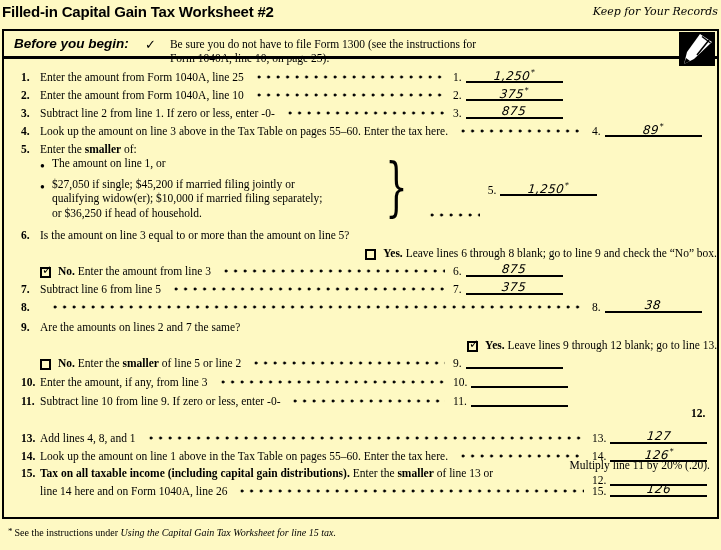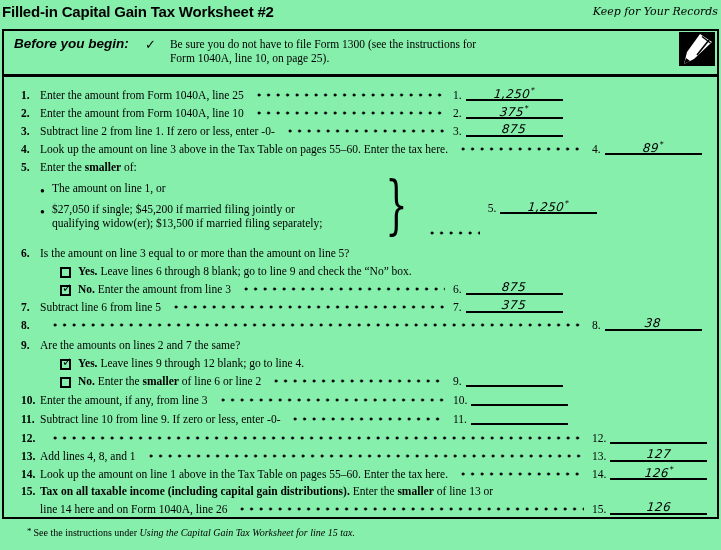--- a/index.html
+++ b/index.html
@@ -1,34 +1,34 @@
 <!DOCTYPE html>
 <html><head>
 <meta charset="utf-8">
 <style>
   * { margin:0; padding:0; box-sizing:border-box; }
   body { background:#fff; }
   .page {
-    position:relative; width:721px; height:550px; background:#86efac; color:#000;
+    position:relative; width:721px; height:550px; background:#fef9c3; color:#000;
     font-family:"Liberation Serif", serif; font-size:11.5px; overflow:hidden;
   }
   
   .hdr { position:relative; height:29px; }
   .hdr-title {
     position:absolute; left:2px; top:3px;
     font-family:"Liberation Sans", sans-serif; font-weight:bold; font-size:15px; letter-spacing:-0.2px;
   }
   .hdr-keep {
     position:absolute; right:3px; top:5px;
     font-family:"DejaVu Serif", serif; font-style:italic; font-size:11px;
   }
   
   .box { margin:0 2px; border:2px solid #000; height:490px; }
   
-  .begin { position:relative; height:46px; border-bottom:3px solid #000; padding:5px 0 0 10px; display:flex; align-items:flex-start; }
+  .begin { position:relative; height:28px; border-bottom:3px solid #000; padding:5px 0 0 10px; display:flex; align-items:flex-start; }
   .begin-label { font-family:"Liberation Sans", sans-serif; font-style:italic; font-weight:bold; font-size:13.5px; width:131px; }
   .begin-check { font-size:13px; margin:1px 14px 0 0; }
   .begin-note { font-size:11.5px; line-height:14px; padding-top:1px; }
   .pencil-box { position:absolute; top:1px; right:2px; width:36px; height:34px; }
   
   .rows { padding-top:6px; }
   .row { display:flex; align-items:flex-end; height:18px; padding-left:17px; }
   .row.right { padding-right:7px; }
   .row.mid::after { content:""; width:146px; flex:none; }
   .num { width:19px; flex:none; font-weight:bold; }
@@ -39,36 +39,36 @@
     background-image:radial-gradient(circle at 4px 2px, #000 1.2px, rgba(0,0,0,0) 1.8px);
     background-size:9.5px 4px; background-repeat:repeat-x;
     background-position:left 2px bottom 4px;
   }
   .ans { display:flex; align-items:flex-end; width:118px; flex:none; }
   .alabel { margin-right:4px; }
   .aline { display:inline-block; width:97px; height:15px; border-bottom:2px solid #000; text-align:center; }
   .aval { display:inline-block; font-family:"DejaVu Sans", sans-serif; font-style:italic; font-size:12px; letter-spacing:0.4px; transform:skewX(-6deg); white-space:nowrap; }
   .aval sup { font-size:8px; }
   
-  .cbrow { padding-left:56px; }
+  .cbrow { padding-left:36px;justify-content:flex-end; }
   .cb { position:relative; display:inline-block; width:11px; height:11px; border:2px solid #000; margin:0 7px -1px 0; flex:none; }
   .cbmark { position:absolute; left:0px; top:-6px; font-family:"DejaVu Sans", sans-serif; font-size:12px; font-weight:bold; }
   
   .l5block { display:flex; align-items:center; padding-left:17px; height:66px; }
   .l5block::after { content:""; width:146px; flex:none; }
   .l5bullets { width:336px; flex:none; }
   .bullet { display:flex; line-height:14.5px; }
   .bullet.first { margin-bottom:3px; }
   .bgl { width:12px; flex:none; font-size:8px; padding-top:3px; }
   .brace { flex:none; font-family:"DejaVu Serif", serif; font-size:64px; font-weight:normal; transform:scaleX(0.55); line-height:60px; height:62px; }
   .l5dots { flex:none; width:54px; }
   
   .wrapline { height:17px; }
   
-  .footnote { padding:7px 0 0 8px; font-size:10px;margin-left:19px; }
+  .footnote { padding:7px 0 0 8px; font-size:10px; }
   .footnote i { font-style:italic; }
   .fstar { font-size:9px; vertical-align:2px; margin-right:2px; }
 </style>
 </head>
 <body>
 
 <div class="page">
 
   <div class="hdr">
     <div class="hdr-title">Filled-in Capital Gain Tax Worksheet #2</div>
@@ -146,21 +146,22 @@
         <span class="num"></span>
         <div class="l5bullets">
           <div class="bullet first">
             <span class="bgl">●</span>
             <span>The amount on line 1, or</span>
           </div>
           <div class="bullet">
             <span class="bgl">●</span>
             <span>
               <span>$27,050 if single; $45,200 if married filing jointly or</span><br>
-              <span>qualifying widow(er); $13,500 if married filing separately;</span><br>
+              <span>qualifying widow(er); $10,000 if married filing separately;</span><br>
+              <span>or $36,250 if head of household.</span>
             </span>
           </div>
         </div>
         <span class="brace">}</span>
         <span class="dots l5dots"></span>
         <span class="ans">
           <span class="alabel">5.</span>
           <span class="aline"><span class="aval"><span>1,250</span><sup>*</sup></span></span>
         </span>
       </div>
@@ -210,28 +211,28 @@
 
       <div class="row" style="height:20px;">
         <span class="num">9.</span>
         <span class="txt">Are the amounts on lines 2 and 7 the same?</span>
       </div>
 
       <div class="row cbrow">
         <span class="cb">
             <span class="cbmark">✓</span>
           </span>
-        <span class="txt"><span class="b">Yes.</span>&nbsp;<span>Leave lines 9 through 12 blank; go to line 4.</span></span>
+        <span class="txt"><span class="b">Yes.</span>&nbsp;<span>Leave lines 9 through 12 blank; go to line 13.</span></span>
       </div>
 
       <div class="row cbrow mid">
         <span class="cb">
             <span class="cbmark"></span>
           </span>
-        <span class="txt"><span class="b">No.</span>&nbsp;<span>Enter the </span><span class="b">smaller</span><span> of line 6 or line 2</span></span>
+        <span class="txt"><span class="b">No.</span>&nbsp;<span>Enter the </span><span class="b">smaller</span><span> of line 5 or line 2</span></span>
         <span class="dots"></span>
         <span class="ans">
           <span class="alabel">9.</span>
           <span class="aline"><span class="aval"><span></span></span></span>
         </span>
       </div>
 
       <div class="row mid" style="height:19px;">
         <span class="num">10.</span>
         <span class="txt">Enter the amount, if any, from line 3</span>
@@ -245,22 +246,23 @@
       <div class="row mid" style="height:19px;">
         <span class="num">11.</span>
         <span class="txt">Subtract line 10 from line 9. If zero or less, enter -0-</span>
         <span class="dots"></span>
         <span class="ans">
           <span class="alabel">11.</span>
           <span class="aline"><span class="aval"><span></span></span></span>
         </span>
       </div>
 
-      <div class="row right" style="height:19px;">
+      <div class="row right" style="height:19px;flex-direction:column;">
         <span class="num">12.</span>
+        <span class="txt">Multiply line 11 by 20% (.20).</span>
         <span class="dots"></span>
         <span class="ans">
           <span class="alabel">12.</span>
           <span class="aline"><span class="aval"><span></span></span></span>
         </span>
       </div>
 
       <div class="row right">
         <span class="num">13.</span>
         <span class="txt">Add lines 4, 8, and 1</span>

